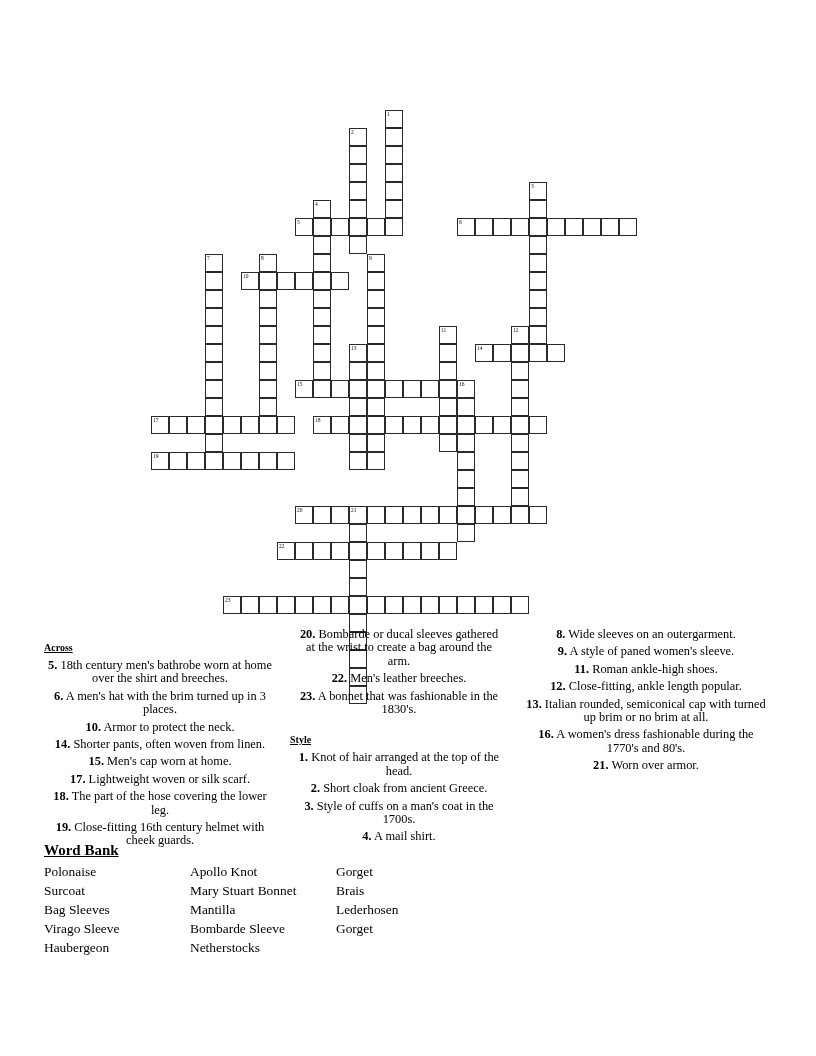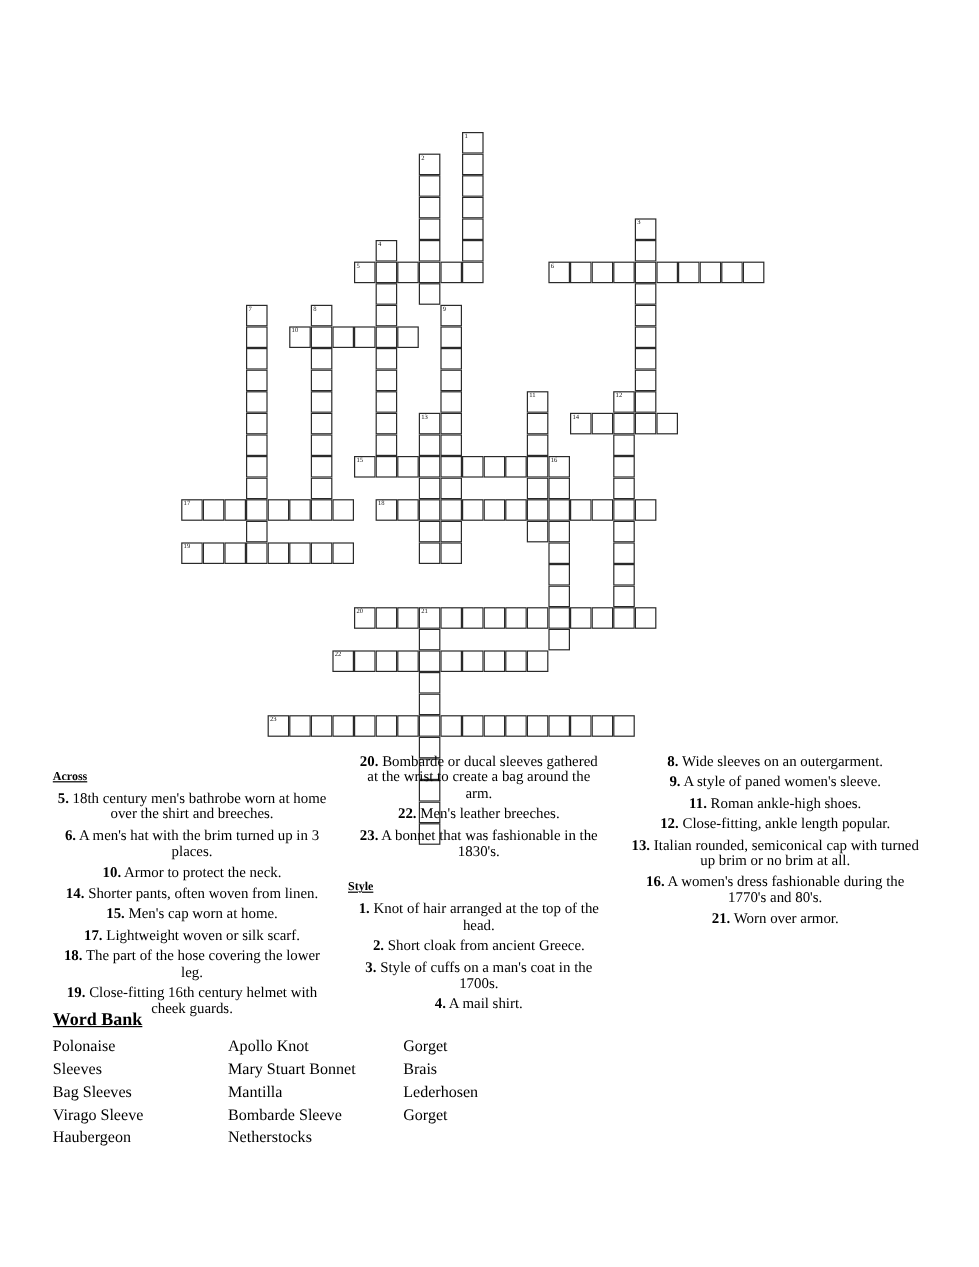--- a/index.html
+++ b/index.html
@@ -378,21 +378,21 @@
         <p class="clue"><b>16.</b><span> A women's dress fashionable during the 1770's and 80's.</span></p>
         <p class="clue"><b>21.</b><span> Worn over armor.</span></p>
       </div>
   </div>
 
   <div id="wordbank">
     <div id="wb-head">Word Bank</div>
     <div id="wb-cols">
         <div class="wb-col">
           <div class="wb-item">Polonaise</div>
-          <div class="wb-item">Sleeves</div>
+          <div class="wb-item">Surcoat</div>
           <div class="wb-item">Bag Sleeves</div>
           <div class="wb-item">Virago Sleeve</div>
           <div class="wb-item">Haubergeon</div>
         </div>
         <div class="wb-col">
           <div class="wb-item">Apollo Knot</div>
           <div class="wb-item">Mary Stuart Bonnet</div>
           <div class="wb-item">Mantilla</div>
           <div class="wb-item">Bombarde Sleeve</div>
           <div class="wb-item">Netherstocks</div>

